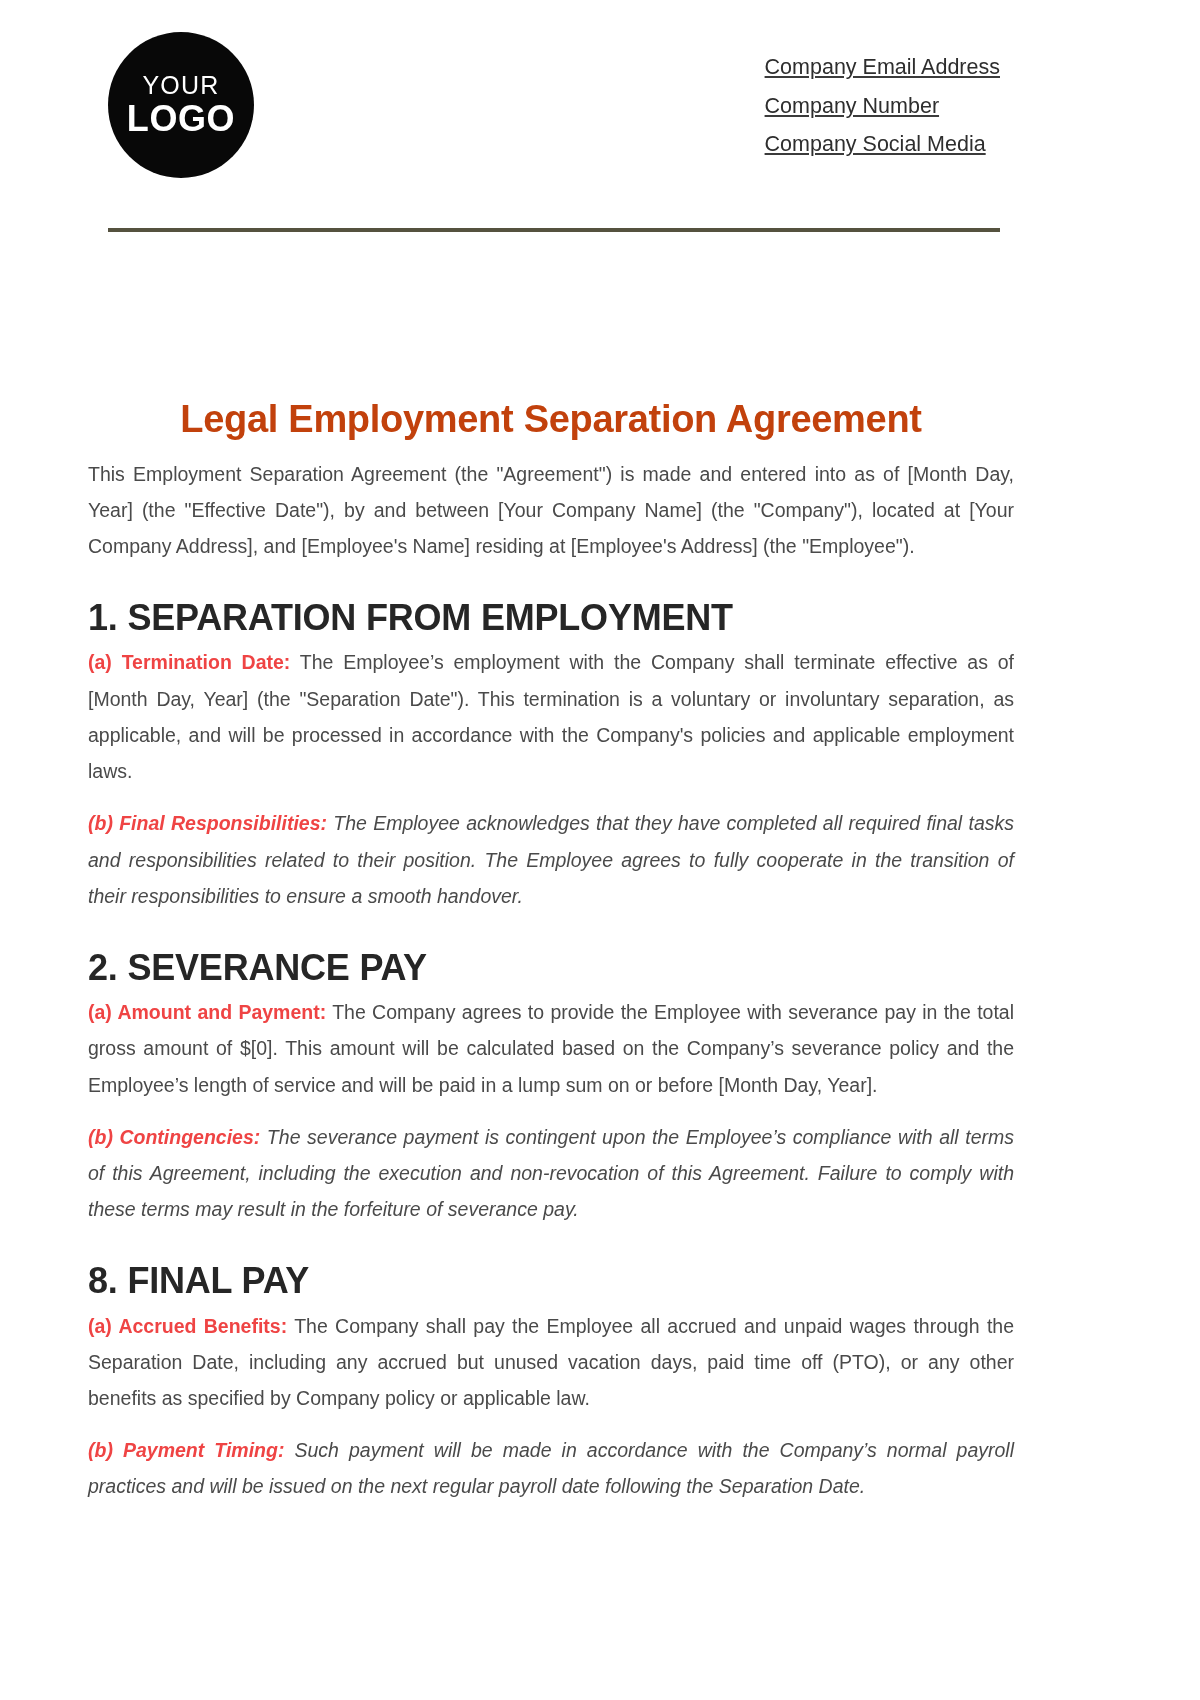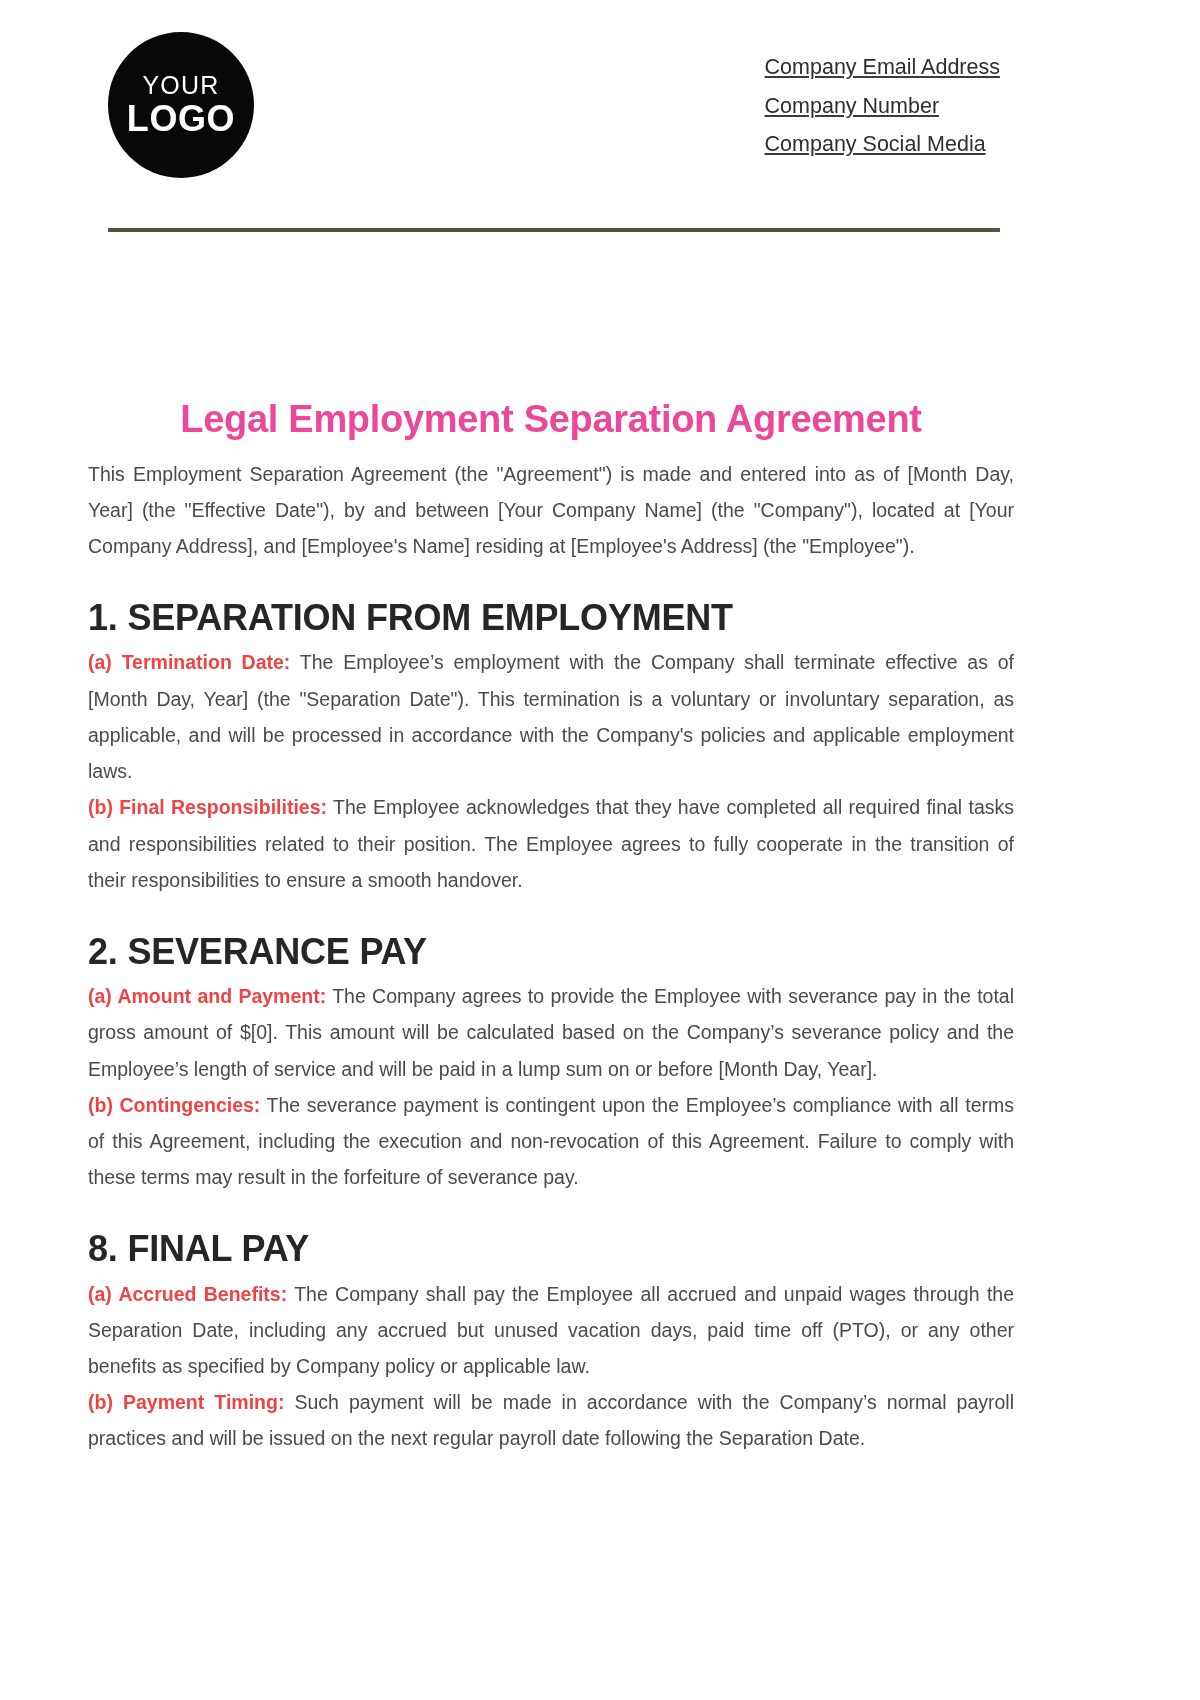--- a/index.html
+++ b/index.html
@@ -88,35 +88,35 @@
   
   .content {
     position: absolute;
     left: 88px;
     top: 398px;
     width: 926px;
   }
   .doc-title {
     font-size: 38px;
     font-weight: 700;
-    color: #ec4899;
+    color: #c2410c;
     text-align: center;
     letter-spacing: -0.3px;
     margin: 0 0 14px 0;
     line-height: 1.15;
   }
   p.body-text {
     font-size: 19.5px;
     line-height: 36.2px;
     color: #4a4a4a;
     text-align: justify;
     margin: 0;
     font-weight: 400;
   }
-  p.body-text + p.body-text { margin-top: 0; }
+  p.body-text + p.body-text { margin-top: 16px; font-style: italic; }
 
   h2.section-heading {
     font-size: 36px;
     font-weight: 700;
     color: #262626;
     margin: 32px 0 5px 0;
     letter-spacing: -0.2px;
     line-height: 1.2;
   }
   .lead {

